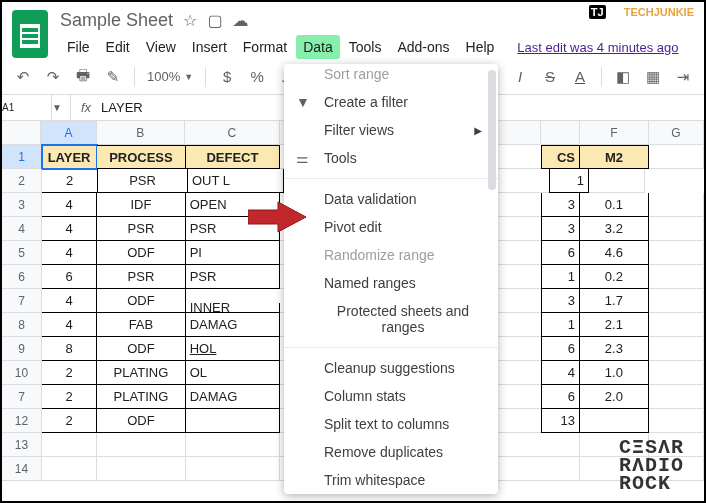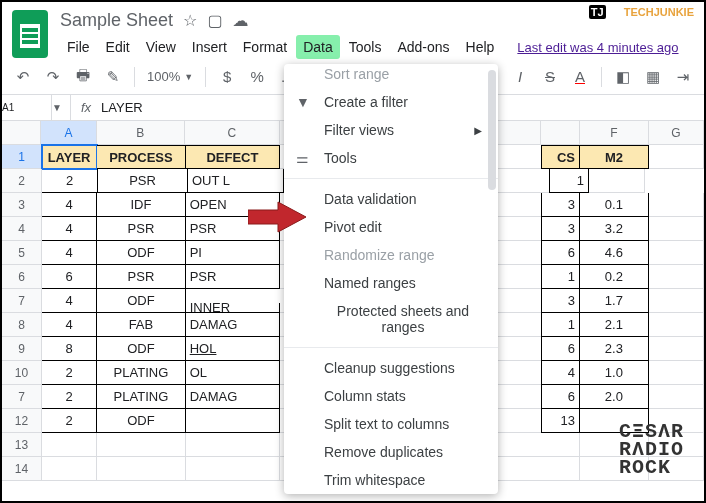--- a/index.html
+++ b/index.html
@@ -1,19 +1,19 @@
 <!DOCTYPE html>
 <html><head>
 <meta charset="utf-8">
 <style>
   * { box-sizing: border-box; }
   body { margin: 0; font-family: Arial, sans-serif; font-size: 13px; background: #fff; color: #202124; width: 706px; height: 503px; overflow: hidden; position: relative; border: 2px solid #000; }
   .watermark-tj { position: absolute; top: 4px; right: 10px; font-size: 11px; font-weight: bold; color: #e8a33d; z-index: 100; }
   .watermark-tj .tj { background: #000; color: #fff; padding: 1px 2px; border-radius: 2px; margin-right: 18px; }
-  .watermark-cesar { position: absolute; bottom: 24px; right: 20px; font-family: 'Courier New', monospace; font-weight: bold; font-size: 20px; line-height: 0.9; color: #333; text-align: left; z-index: 100; letter-spacing: 1px; }
+  .watermark-cesar { position: absolute; bottom: 8px; right: 20px; font-family: 'Courier New', monospace; font-weight: bold; font-size: 20px; line-height: 0.9; color: #333; text-align: left; z-index: 100; letter-spacing: 1px; }
 
   .header { display: flex; align-items: flex-start; padding: 8px 10px 0 10px; }
   .logo { width: 36px; height: 48px; background: #0f9d58; border-radius: 4px; position: relative; margin-right: 12px; flex-shrink: 0; }
   .logo::after { content: ""; position: absolute; top: 14px; left: 8px; right: 8px; bottom: 10px; background: repeating-linear-gradient(to bottom, #fff 0, #fff 2px, #0f9d58 2px, #0f9d58 6px), repeating-linear-gradient(to right, #fff 0, #fff 2px, transparent 2px, transparent 8px); border: 2px solid #fff; }
   .title-area { flex: 1; }
   .title-row { display: flex; align-items: center; gap: 10px; }
   .doc-title { font-size: 18px; color: #5f6368; }
   .title-icon { color: #5f6368; font-size: 16px; }
   .menubar { display: flex; gap: 2px; margin-top: 4px; font-size: 14px; color: #202124; align-items: center; }
   .menubar .mi { padding: 4px 7px; border-radius: 3px; }

